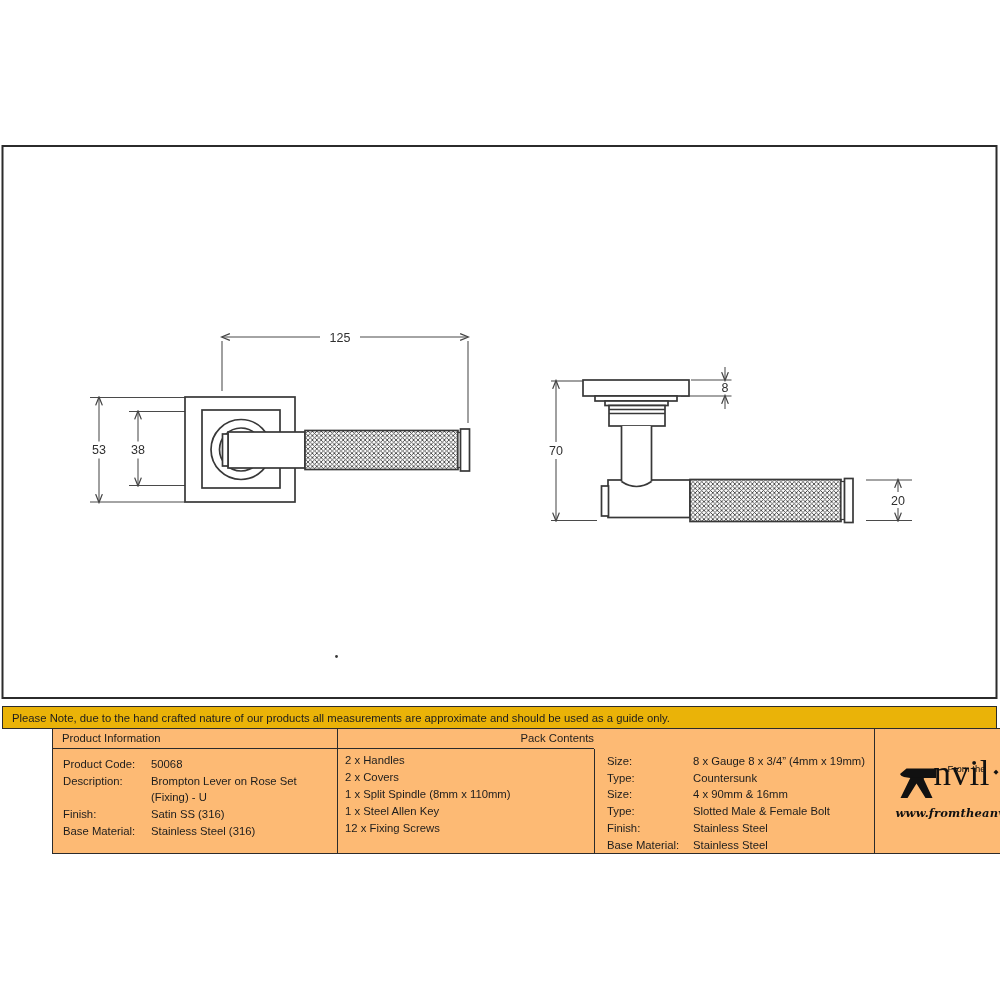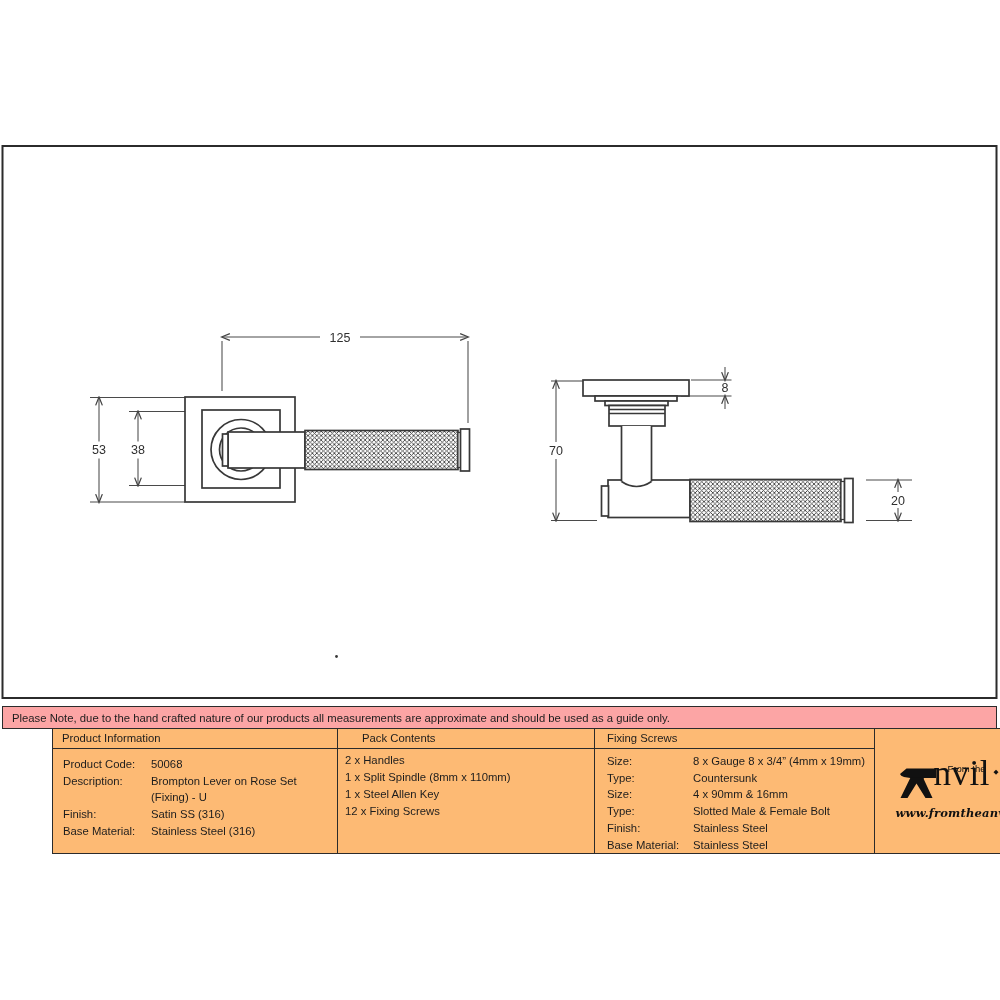--- a/index.html
+++ b/index.html
@@ -9,21 +9,21 @@
   }
   svg text{
     font-family:"Liberation Sans",sans-serif;
     font-size:12.5px;fill:#2f2f2f;
   }
   
   .note-bar{
     position:absolute;left:2px;top:706px;width:995px;height:23px;
     border:1.6px solid #2b2b2b;box-sizing:border-box;
     display:flex;align-items:center;padding-left:9px;
-    font-size:11.3px;background:#fca5a5;
+    font-size:11.3px;background:#eab308;
   }
   
   .spec-table{
     position:absolute;left:14px;top:728px;width:995px;height:126px;
     border:1.6px solid #2b2b2b;box-sizing:border-box;background:#fdba74;
     display:grid;grid-template-columns:284px 257px 280px 1fr;
     grid-template-rows:19.5px 1fr;
     font-size:11.3px;
     margin-left:38px;
   }
@@ -158,25 +158,22 @@
 
 <div class="note-bar">
   <span>Please Note, due to the hand crafted nature of our products all measurements are approximate and should be used as a guide only.</span>
 </div>
 
 <div class="spec-table">
 
   <div class="cell th" style="padding-left:9px;">
     <span>Product Information</span>
   </div>
-  <div class="cell th bl" style="padding-left:24px;">
+  <div class="cell th bl" style="padding-left:24px;justify-content:flex-end;">
     <span>Pack Contents</span>
-  </div>
-  <div class="cell th bl" style="padding-left:12px;">
-    <span>Fixing Screws</span>
   </div>
 
   <div class="cell bl logo-cell">
     <div class="logo">
       <svg class="anvil-icon" width="38" height="34" viewBox="0 0 38 34">
         <path fill="#111" d="M1,9 L7.5,3.5 L37,3.5 L37,13 L25,13 L21.5,17.5 L14.5,13.5 L5,12 Q1.5,11 1,9 Z"></path>
         <path fill="#111" d="M11.5,12.5 L1.5,33 L8.5,33 L17.5,18.5 L26.5,33 L33.5,33 L24,12.5 Z"></path>
       </svg>
       <span class="from-the">From the</span>
       <span class="diamond">◆</span>
@@ -194,20 +191,21 @@
     <span class="lbl"></span>
     <span class="val">(Fixing) - U</span>
     <span class="lbl">Finish:</span>
     <span class="val">Satin SS (316)</span>
     <span class="lbl">Base Material:</span>
     <span class="val">Stainless Steel (316)</span>
   </div>
 
   <div class="cell bl pack-body" style="grid-row:2;grid-column:2;">
     <div>2 x Handles</div>
+    <div>2 x Covers</div>
     <div>1 x Split Spindle (8mm x 110mm)</div>
     <div>1 x Steel Allen Key</div>
     <div>12 x Fixing Screws</div>
   </div>
 
   <div class="cell bl pairs fix-body" style="grid-row:2;grid-column:3;">
     <span class="lbl">Size:</span>
     <span class="val">8 x Gauge 8 x 3/4” (4mm x 19mm)</span>
     <span class="lbl">Type:</span>
     <span class="val">Countersunk</span>

